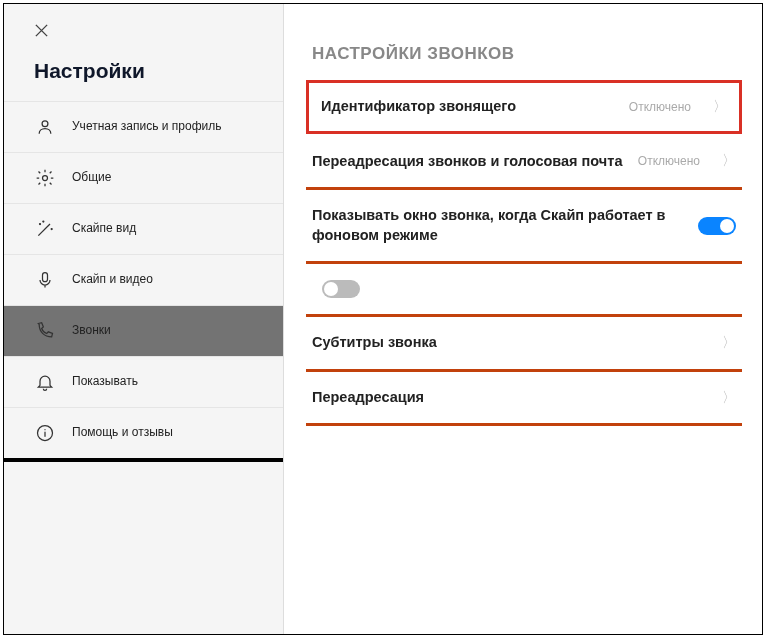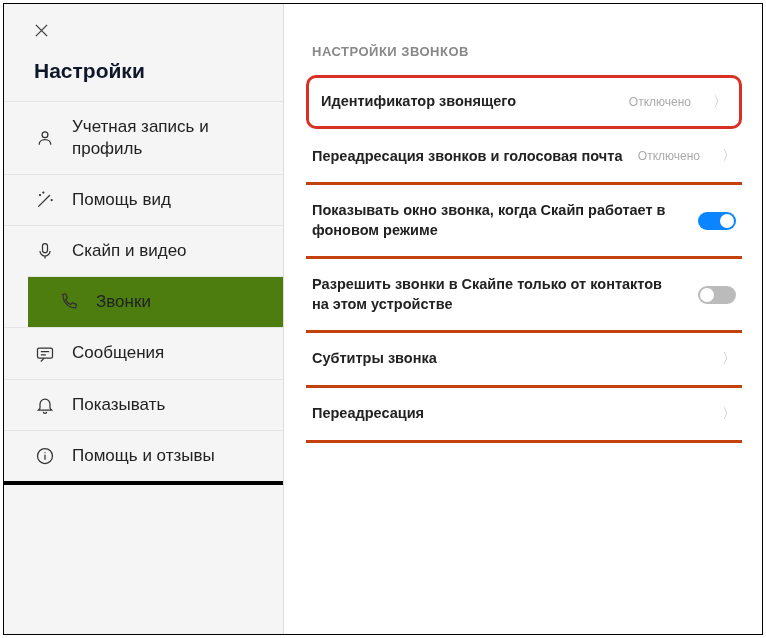--- a/index.html
+++ b/index.html
@@ -44,62 +44,62 @@
 .nav-item {
   display: flex;
   align-items: center;
   padding: 14px 30px;
   cursor: pointer;
   border-top: 1px solid #e5e5e5;
   gap: 16px;
   min-height: 50px;
 }
 .nav-item:last-child { border-bottom: 4px solid #000000; }
-.nav-item.active { background: #4d7c0f; margin-left: 24px; }
+.nav-item.active { background: #737373; }
 .nav-icon {
   width: 22px;
   height: 22px;
   flex-shrink: 0;
   display: flex;
   align-items: center;
   justify-content: center;
   color: #333;
 }
 .nav-icon svg { width: 20px; height: 20px; stroke: #333; fill: none; stroke-width: 1.5; }
 .nav-label {
-  font-size: 17px;
+  font-size: 12px;
   color: #222;
   line-height: 1.3;
 }
 .main {
   flex: 1;
   padding: 40px 20px 20px 22px;
   overflow-y: auto;
 }
 .section-header {
-  font-size: 13px;
+  font-size: 17px;
   letter-spacing: 0.5px;
   color: #888;
   font-weight: 600;
   text-transform: uppercase;
   margin-bottom: 16px;
   padding-left: 6px;
 }
 .setting-row {
   display: flex;
   align-items: center;
   justify-content: space-between;
   padding: 16px 6px;
   border-bottom: 3px solid #c2410c;
   cursor: pointer;
   gap: 12px;
 }
 .setting-row.highlighted {
   border: 3px solid #d93025;
-  border-radius: 10px;
+  border-radius: 0;
   padding: 14px 12px;
   margin-bottom: 2px;
 }
 .setting-label {
   font-size: 14.5px;
   font-weight: 600;
   color: #222;
   flex: 1;
   line-height: 1.35;
 }
@@ -149,31 +149,40 @@
     <div class="nav-item">
       <span class="nav-icon">
         <svg viewBox="0 0 24 24">
             <circle cx="12" cy="8" r="3.5"></circle>
             <path d="M5 20c0-3.5 3-6 7-6s7 2.5 7 6"></path>
           </svg>
       </span>
       <span class="nav-label">Учетная запись и профиль</span>
     </div>
 
+    <div class="nav-item">
+      <span class="nav-icon">
+        <svg viewBox="0 0 24 24">
+            <circle cx="12" cy="12" r="3"></circle>
+            <path d="M12 2v3M12 19v3M4.2 4.2l2.1 2.1M17.7 17.7l2.1 2.1M2 12h3M19 12h3M4.2 19.8l2.1-2.1M17.7 6.3l2.1-2.1"></path>
+          </svg>
+      </span>
+      <span class="nav-label">Общие</span>
+    </div>
 
     <div class="nav-item">
       <span class="nav-icon">
         <svg viewBox="0 0 24 24">
             <path d="M4 20 L18 6"></path>
             <circle cx="6" cy="6" r="0.6" fill="#333"></circle>
             <circle cx="10" cy="3" r="0.6" fill="#333"></circle>
             <circle cx="20" cy="12" r="0.6" fill="#333"></circle>
           </svg>
       </span>
-      <span class="nav-label">Помощь вид</span>
+      <span class="nav-label">Скайпе вид</span>
     </div>
 
     <div class="nav-item">
       <span class="nav-icon">
         <svg viewBox="0 0 24 24">
             <rect x="9" y="3" width="6" height="11" rx="3"></rect>
             <path d="M6 12a6 6 0 0 0 12 0M12 18v3"></path>
           </svg>
       </span>
       <span class="nav-label">Скайп и видео</span>
@@ -181,29 +190,20 @@
 
     <div class="nav-item active">
       <span class="nav-icon">
         <svg viewBox="0 0 24 24">
             <path d="M5 4c0 9 6 15 15 15l1-4-5-2-2 2c-3-1-5-3-6-6l2-2-2-5-4 1z"></path>
           </svg>
       </span>
       <span class="nav-label">Звонки</span>
     </div>
 
-    <div class="nav-item">
-      <span class="nav-icon">
-        <svg viewBox="0 0 24 24">
-            <rect x="3" y="5" width="18" height="12" rx="2"></rect>
-            <path d="M7 9h10M7 13h6M7 21l4-4"></path>
-          </svg>
-      </span>
-      <span class="nav-label">Сообщения</span>
-    </div>
 
     <div class="nav-item">
       <span class="nav-icon">
         <svg viewBox="0 0 24 24">
             <path d="M6 16V11a6 6 0 1 1 12 0v5l2 2H4l2-2zM10 20a2 2 0 0 0 4 0"></path>
           </svg>
       </span>
       <span class="nav-label">Показывать</span>
     </div>
 
@@ -235,21 +235,20 @@
     </div>
 
     <div class="setting-row">
       <span class="setting-label">Показывать окно звонка, когда Скайп работает в фоновом режиме</span>
       <span class="toggle on">
           <span class="knob"></span>
         </span>
     </div>
 
     <div class="setting-row">
-      <span class="setting-label">Разрешить звонки в Скайпе только от контактов на этом устройстве</span>
       <span class="toggle off">
           <span class="knob"></span>
         </span>
     </div>
 
     <div class="setting-row">
       <span class="setting-label">Субтитры звонка</span>
       <span class="chevron">〉</span>
     </div>
 

